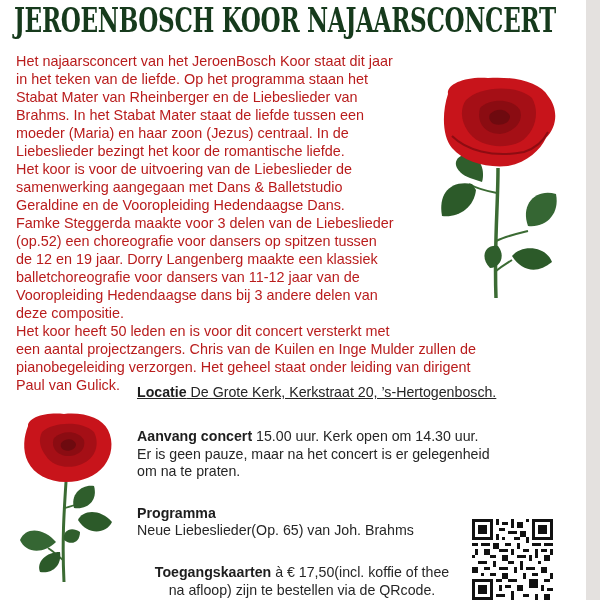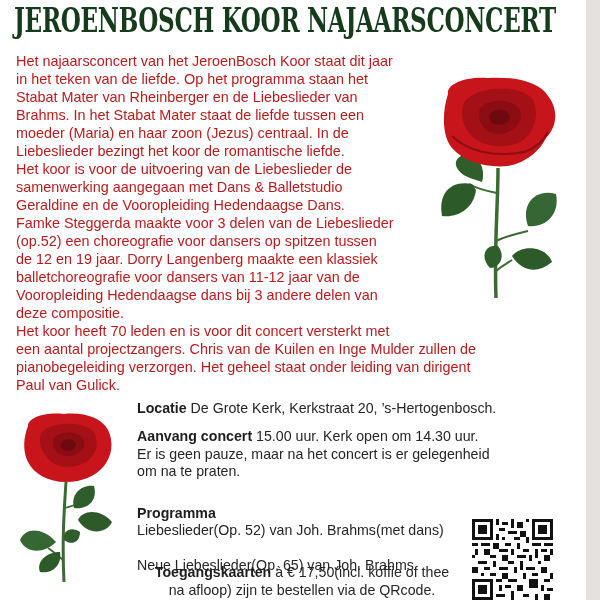--- a/index.html
+++ b/index.html
@@ -26,21 +26,21 @@
     font-size: 14.4px; line-height: 18px;
     margin: 0; white-space: pre-line; color: #b91c1c;
   }
   .p1 { top: 52px; width: 420px; }
   .p2 { top: 322px; width: 540px; }
   .info {
     position: absolute; left: 137px; font-size: 14.2px; line-height: 17.5px;
     color: #262626; margin: 0; white-space: pre-line;
   }
   .info b { color: #1e1e1e; }
-  .loc { top: 400px; }
+  .loc { top: 384px; text-decoration: underline; }
   .aanv { top: 428px; width: 400px; }
   .prog { top: 487px; width: 340px; }
   .tick { top: 564px; width: 330px; text-align: center; }
   .rose { position: absolute; }
   .rose-top { left: 436px; top: 76px; width: 126px; height: 224px; }
   .rose-bottom { left: 16px; top: 412px; width: 100px; height: 172px; }
   .qr {
     position: absolute; left: 472px; top: 519px; width: 81px; height: 81px;
     overflow: hidden;
   }
@@ -78,21 +78,21 @@
   <path d="M92 150 C84 128 100 112 120 118 C124 138 110 152 92 150 Z" fill="#356633"></path>
   <path d="M62 170 C48 168 44 182 54 192 C64 192 70 180 62 170 Z" fill="#2f5e2c"></path>
   <path d="M76 180 C86 168 110 170 116 186 C102 198 86 196 76 180 Z" fill="#2c5a29"></path>
   <path d="M12 18 C10 8 30 0 52 2 C78 0 104 6 112 20 C122 32 122 50 110 62 C104 74 92 86 72 90 C50 92 28 86 16 72 C6 60 6 36 12 18 Z" fill="#c8141b"></path>
   <path d="M30 24 C44 10 80 8 96 22 C104 36 100 56 84 66 C66 74 44 70 34 58 C24 46 24 32 30 24 Z" fill="#a50f16"></path>
   <path d="M44 32 C54 22 76 22 84 34 C88 46 78 56 64 58 C50 58 40 48 44 32 Z" fill="#8b0c12"></path>
   <path d="M54 38 C60 32 70 32 74 40 C74 48 64 50 58 48 C54 46 52 42 54 38 Z" fill="#6e0a0f"></path>
   <path d="M16 60 C30 74 56 82 88 76 C100 72 108 64 112 56" stroke="#8e0c12" stroke-width="2" fill="none"></path>
 </svg>
 
-<p class="para p2">Het koor heeft 70 leden en is voor dit concert versterkt met
+<p class="para p2">Het koor heeft 50 leden en is voor dit concert versterkt met
 een aantal projectzangers. Chris van de Kuilen en Inge Mulder zullen de
 pianobegeleiding verzorgen. Het geheel staat onder leiding van dirigent
 Paul van Gulick.</p>
 
 <svg class="rose rose-bottom" viewBox="0 0 100 172">
   <path d="M50 70 C48 100 46 130 48 170" stroke="#3b6b33" stroke-width="3" fill="none"></path>
   <path d="M49 96 C56 94 62 92 68 90" stroke="#3b6b33" stroke-width="1.8" fill="none"></path>
   <path d="M47 148 C42 144 38 140 32 136" stroke="#3b6b33" stroke-width="1.8" fill="none"></path>
   <path d="M58 96 C54 82 66 72 78 74 C82 88 72 98 58 96 Z" fill="#2f5e2c"></path>
   <path d="M62 108 C66 98 84 96 96 110 C90 122 72 124 62 108 Z" fill="#2c5a29"></path>
@@ -106,21 +106,20 @@
 </svg>
 
 <p class="info loc"><b>Locatie</b><span> De Grote Kerk, Kerkstraat 20, ’s-Hertogenbosch.</span></p>
 
 <p class="info aanv"><b>Aanvang concert</b><span> 15.00 uur. Kerk open om 14.30 uur.
 Er is geen pauze, maar na het concert is er gelegenheid
 om na te praten.</span></p>
 
 <div class="info prog">
   <b>Programma</b>
-  <div>Liebeslieder(Op. 52) van Joh. Brahms(met dans)</div>
   <div>Neue Liebeslieder(Op. 65) van Joh. Brahms</div>
 </div>
 
 <p class="info tick"><b>Toegangskaarten</b><span> à € 17,50(incl. koffie of thee
 na afloop) zijn te bestellen via de QRcode.</span></p>
 
 <svg class="qr" viewBox="0 0 27 27" shape-rendering="crispEdges">
   <rect x="0" y="0" width="27" height="27" fill="#ffffff"></rect>
   <g fill="#111111">
     <rect x="0" y="0" width="7" height="7"></rect>

